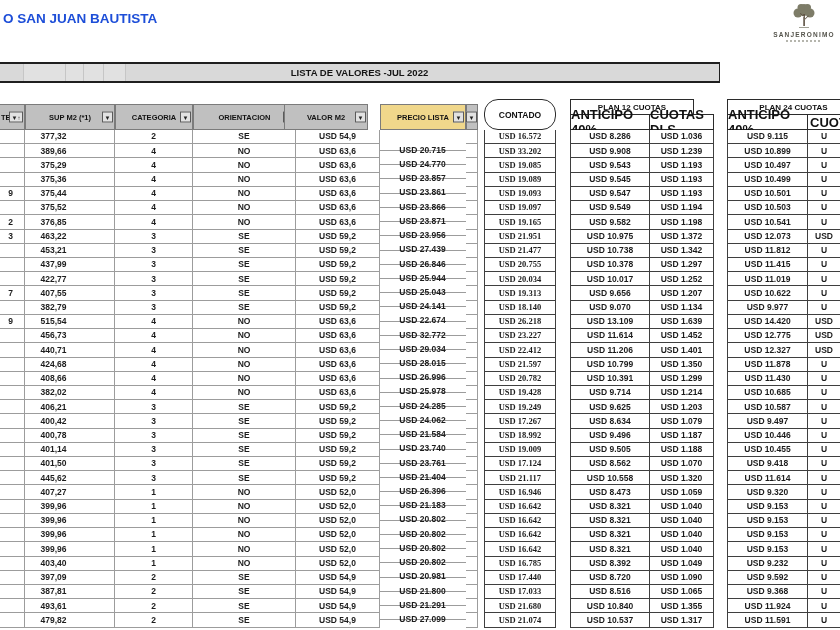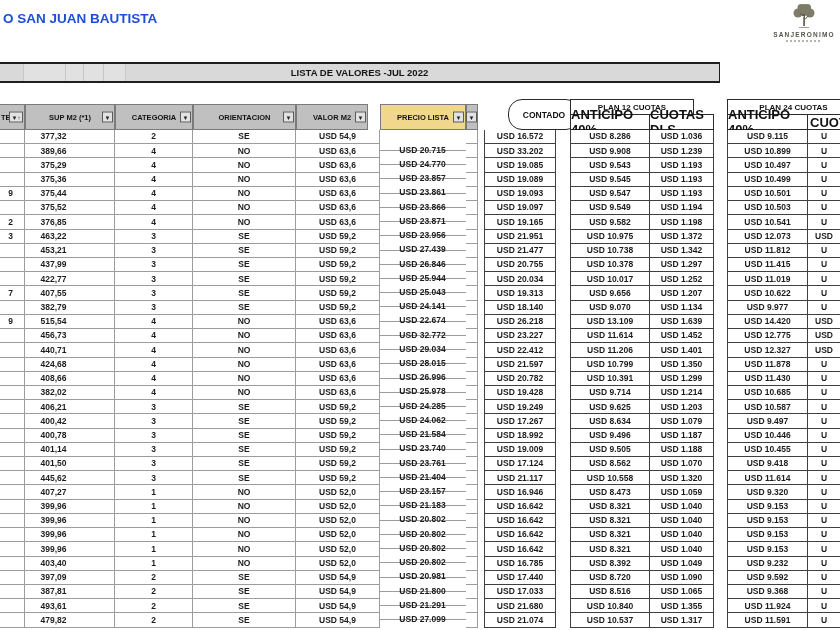--- a/index.html
+++ b/index.html
@@ -27,29 +27,29 @@
          box-sizing:border-box;display:flex;align-items:center;justify-content:center;
          font-size:7.5px;font-weight:bold;color:#111;}
   .hcell .flt{position:absolute;right:1px;top:50%;transform:translateY(-50%);
               width:11px;height:11px;background:#e2e2e2;border:1px solid #5a5a5a;box-sizing:border-box;
               display:flex;align-items:center;justify-content:center;font-size:6px;color:#222;font-weight:normal;}
   .h-lote{left:0;width:25px;border-left:none;justify-content:flex-start;padding-left:1px;}
   .h-lote .flt{width:14px;}
   .h-sup{left:25px;width:90px;}
   .h-cat{left:115px;width:78px;}
   .h-ori{left:193px;width:103px;}
-  .h-val{left:296px;width:72px;}
+  .h-val{left:284px;width:84px;}
   .h-pre{left:380px;width:86px;background:#f0d78b;}
   .h-nar{left:466px;width:12px;}
   .h-nar .flt{right:0;}
 
   
   .bhead{position:absolute;background:#fff;border:1.5px solid #2b2b2b;box-sizing:border-box;
          display:flex;align-items:center;justify-content:center;font-weight:bold;color:#111;}
-  .b-contado{left:508px;top:99px;width:72px;height:31px;font-size:8.5px;border-radius:14px;}
+  .b-contado{left:484px;top:99px;width:72px;height:31px;font-size:8.5px;border-radius:14px;}
   .b-p12{left:570px;top:99px;width:124px;height:16px;font-size:8px;}
   .b-p24{left:727px;top:99px;width:133px;height:16px;font-size:8px;}
   .sub{position:absolute;top:114px;height:16px;background:#fff;border:1px solid #2b2b2b;box-sizing:border-box;
        display:flex;align-items:center;justify-content:center;font-size:13px;font-weight:bold;color:#111;}
   .s-a12{left:570px;width:80px;}
   .s-c12{left:650px;width:64px;border-left:none;}
   .s-a24{left:727px;width:81px;}
   .s-c24{left:808px;width:72px;border-left:none;justify-content:flex-start;padding-left:2px;}
 
   
@@ -61,21 +61,21 @@
   .c-lote{width:25px;justify-content:flex-start;text-indent:-3px;}
   .c-sup{width:90px;justify-content:flex-end;padding-right:32px;}
   .c-cat{width:78px;}
   .c-ori{width:103px;}
   .c-val{width:84px;}
   .c-pre{width:86px;margin-top:20px;}
   .c-nar{width:12px;}
   .sp{background:#fff;}
   .sp1{width:6px;} .sp2{width:14px;} .sp3{width:13px;}
   .boxed{border:1px solid #3f3f3f;border-top:none;background:#fff;}
-  .c-con{width:72px;}
+  .c-con{width:72px;font-family:Liberation Serif, serif;}
   .c-a12{width:80px;}
   .c-c12{width:64px;border-left:none;}
   .c-a24{width:81px;}
   .c-c24{width:33px;border-left:none;border-right:none;justify-content:flex-end;padding-right:1px;}
 </style>
 </head>
 <body>
 
 <div id="sheet">
 
@@ -582,21 +582,21 @@
         <div class="sp sp3"></div>
         <div class="boxed c-a24">USD 9.418</div>
         <div class="boxed c-c24">U</div>
       </div>
       <div class="row">
         <div class="gcell c-lote"></div>
         <div class="gcell c-sup">445,62</div>
         <div class="gcell c-cat">3</div>
         <div class="gcell c-ori">SE</div>
         <div class="gcell c-val">USD 59,2</div>
-        <div class="gcell c-pre">USD 23.157</div>
+        <div class="gcell c-pre">USD 26.396</div>
         <div class="gcell c-nar"></div>
         <div class="sp sp1"></div>
         <div class="boxed c-con">USD 21.117</div>
         <div class="sp sp2"></div>
         <div class="boxed c-a12">USD 10.558</div>
         <div class="boxed c-c12">USD 1.320</div>
         <div class="sp sp3"></div>
         <div class="boxed c-a24">USD 11.614</div>
         <div class="boxed c-c24">U</div>
       </div>

